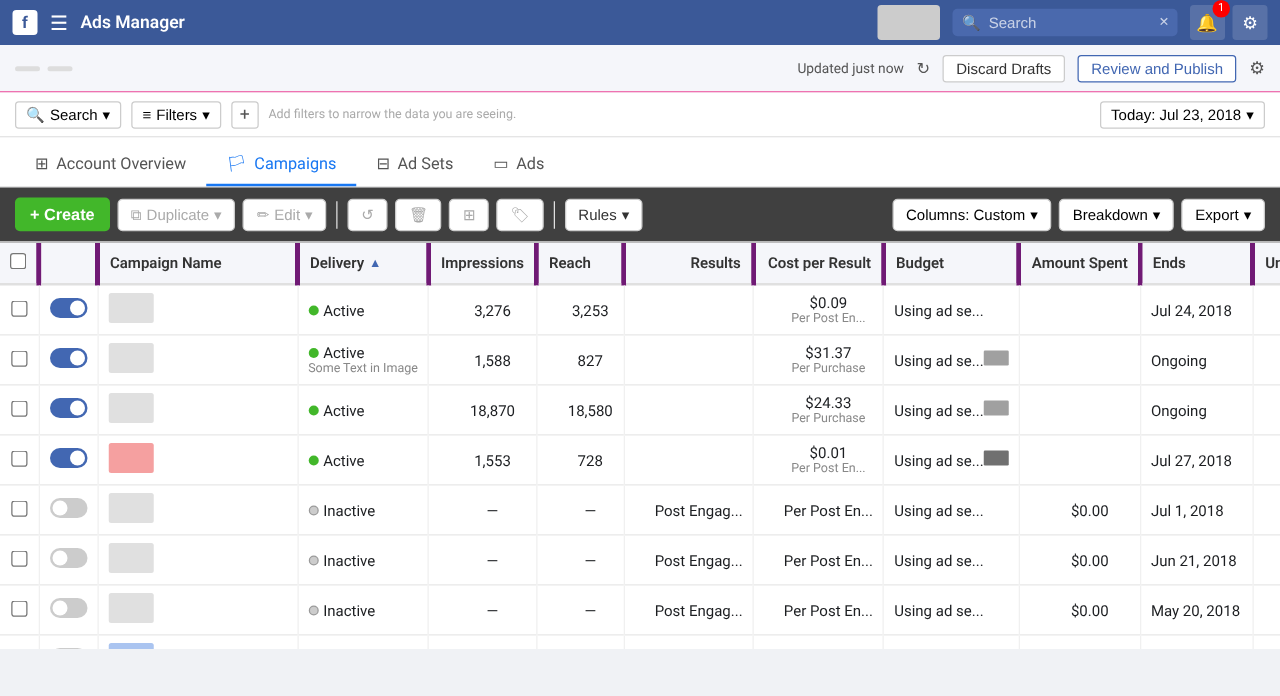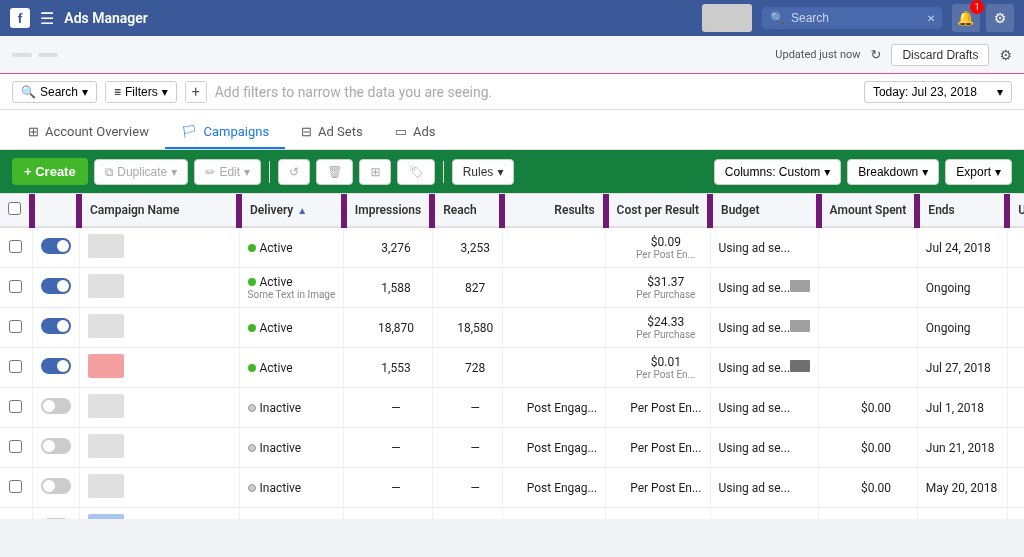--- a/index.html
+++ b/index.html
@@ -28,44 +28,44 @@
     .sub-nav .status-text { font-size: 11px; color: #555; }
     .sub-nav .refresh-icon { font-size: 13px; color: #555; cursor: pointer; }
     .sub-nav .btn-secondary { border: 1px solid #ccc; background: white; border-radius: 3px; padding: 3px 10px; font-size: 12px; cursor: pointer; color: #333; }
     .sub-nav .btn-primary-outline { border: 1px solid #4267b2; background: white; border-radius: 3px; padding: 3px 10px; font-size: 12px; cursor: pointer; color: #4267b2; }
     .settings-icon { font-size: 14px; color: #555; cursor: pointer; }
 
     
     .filter-bar { background: white; border-bottom: 1px solid #ddd; display: flex; align-items: center; padding: 6px 12px; gap: 8px; height: 36px; }
     .filter-bar .btn { border: 1px solid #ccc; background: white; border-radius: 3px; padding: 3px 8px; font-size: 12px; cursor: pointer; display: flex; align-items: center; gap: 4px; }
     .filter-bar .add-filter-btn { width: 22px; height: 22px; border: 1px solid #ccc; border-radius: 3px; background: white; display: flex; align-items: center; justify-content: center; cursor: pointer; font-size: 14px; color: #555; }
-    .filter-bar .filter-hint { color: #aaa; font-size: 14px; flex: 1; }
-    .filter-bar .date-btn { border: 1px solid #ccc; background: white; border-radius: 3px; padding: 3px 8px; font-size: 12px; cursor: pointer; display: flex; align-items: center; gap: 20px; margin-left: auto; }
+    .filter-bar .filter-hint { color: #aaa; font-size: 10px; flex: 1; }
+    .filter-bar .date-btn { border: 1px solid #ccc; background: white; border-radius: 3px; padding: 3px 8px; font-size: 12px; cursor: pointer; display: flex; align-items: center; gap: 4px; margin-left: auto; }
 
     
     .tab-row { background: white; border-bottom: 1px solid #ddd; display: flex; padding: 0 12px; height: 40px; align-items: flex-end; }
     .tab { padding: 8px 16px; font-size: 13px; cursor: pointer; border-bottom: 2px solid transparent; display: flex; align-items: center; gap: 6px; color: #555; }
     .tab.active { color: #1877f2; border-bottom: 2px solid #1877f2; }
     .tab-icon { font-size: 13px; }
 
     
-    .toolbar { background: #15803d; border-bottom: 1px solid #e0e0e0; display: flex; align-items: center; padding: 6px 12px; gap: 6px; height: 44px; }
+    .toolbar { background: #404040; border-bottom: 1px solid #e0e0e0; display: flex; align-items: center; padding: 6px 12px; gap: 6px; height: 44px; }
     .btn-create { background: #42b72a; color: white; border: none; border-radius: 4px; padding: 6px 12px; font-size: 13px; font-weight: 600; cursor: pointer; display: flex; align-items: center; gap: 4px; }
     .btn-toolbar { border: 1px solid #ccc; background: white; border-radius: 4px; padding: 5px 10px; font-size: 12px; cursor: pointer; display: flex; align-items: center; gap: 4px; color: #333; }
     .btn-toolbar.disabled { color: #aaa; }
     .toolbar-sep { width: 1px; height: 22px; background: #e0e0e0; margin: 0 2px; }
     .toolbar-spacer { flex: 1; }
     .btn-columns { border: 1px solid #ccc; background: white; border-radius: 4px; padding: 5px 10px; font-size: 12px; cursor: pointer; display: flex; align-items: center; gap: 4px; }
     .btn-breakdown { border: 1px solid #ccc; background: white; border-radius: 4px; padding: 5px 10px; font-size: 12px; cursor: pointer; display: flex; align-items: center; gap: 4px; }
     .btn-export { border: 1px solid #ccc; background: white; border-radius: 4px; padding: 5px 10px; font-size: 12px; cursor: pointer; display: flex; align-items: center; gap: 4px; }
 
     
     .table-container { background: white; overflow-x: auto; overflow-y: auto; height: calc(100vh - 232px); }
     table { width: 100%; border-collapse: collapse; font-size: 12px; }
-    thead th { background: #f5f6fa; border-bottom: 2px solid #e0e0e0; border-right: 6px solid #701a75; padding: 8px 8px; text-align: left; font-weight: 600; color: #333; white-space: nowrap; position: sticky; top: 0; z-index: 2; }
+    thead th { background: #f5f6fa; border-bottom: 2px solid #e0e0e0; border-right: 4px solid #701a75; padding: 8px 8px; text-align: left; font-weight: 600; color: #333; white-space: nowrap; position: sticky; top: 0; z-index: 2; }
     thead th.sortable { cursor: pointer; }
     thead th .col-header { display: flex; align-items: center; gap: 4px; }
     tbody tr { border-bottom: 1px solid #e8e8e8; }
     tbody td { padding: 6px 8px; border-right: 1px solid #f0f0f0; vertical-align: middle; white-space: nowrap; }
     .checkbox-cell { width: 32px; text-align: center; }
     .toggle { display: inline-block; width: 30px; height: 16px; background: #4267b2; border-radius: 8px; position: relative; cursor: pointer; }
     .toggle.off { background: #ccc; }
     .toggle::after { content: ''; position: absolute; width: 12px; height: 12px; background: white; border-radius: 50%; top: 2px; left: 16px; transition: left 0.2s; }
     .toggle.off::after { left: 2px; }
     .status-dot { display: inline-block; width: 8px; height: 8px; border-radius: 50%; margin-right: 4px; }
@@ -106,20 +106,21 @@
 
 <div class="sub-nav">
   <div class="account-chips">
     <div class="account-chip"></div>
     <div class="account-chip"></div>
   </div>
   <div class="spacer"></div>
   <span class="status-text">Updated just now</span>
   <span class="refresh-icon">↻</span>
   <button class="btn-secondary">Discard Drafts</button>
+  <button class="btn-primary-outline">Review and Publish</button>
   <span class="settings-icon">⚙</span>
 </div>
 
 <div class="filter-bar">
   <button class="btn">
     <span>🔍</span>
     <span>Search</span>
     <span>▾</span>
   </button>
   <button class="btn">

